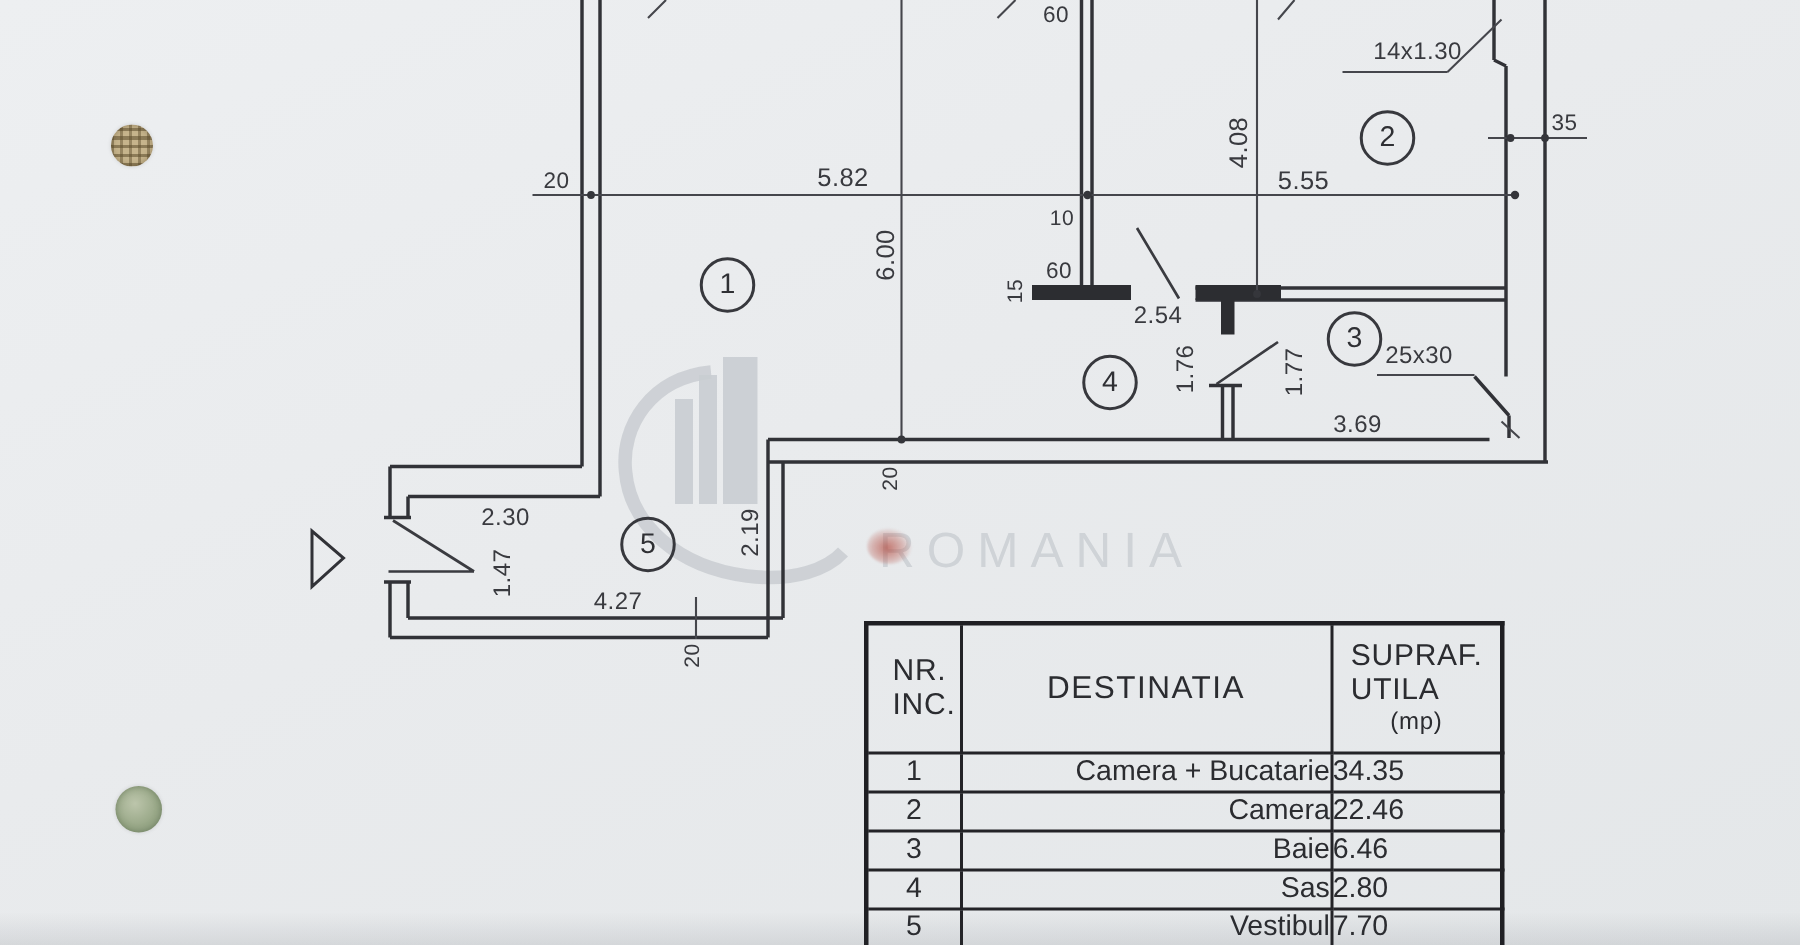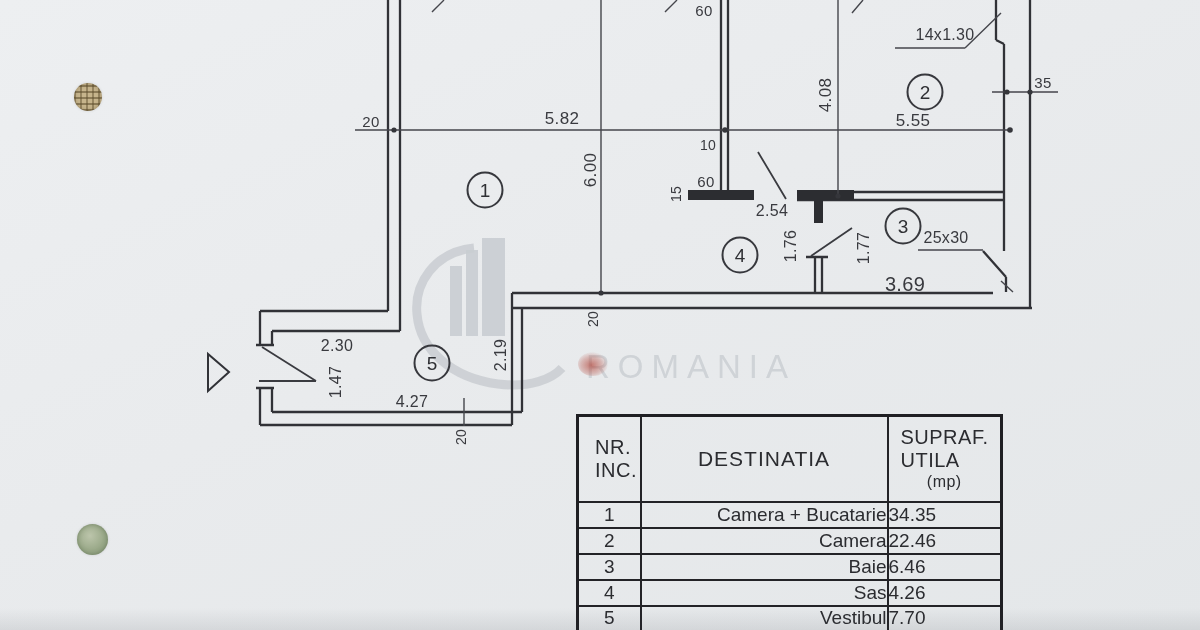--- a/index.html
+++ b/index.html
@@ -149,34 +149,34 @@
     <circle class="dot" cx="838" cy="196" r="2.6"></circle>
     <circle class="dot" cx="1007" cy="92" r="2.6"></circle>
     <circle class="dot" cx="1030" cy="92" r="2.6"></circle>
 
     <polygon class="arr" points="208,354 208,391 229,372"></polygon>
   </svg>
 
   <div id="plan-labels">
       <span class="dim" style="left: 371px; top: 121px; font-size: 15px;">20</span>
       <span class="dim" style="left: 562px; top: 119px; font-size: 17px;">5.82</span>
-      <span class="dim" style="left: 869px; top: 121px; font-size: 17px; margin-left: 44px;">5.55</span>
+      <span class="dim" style="left: 869px; top: 121px; font-size: 17px;">5.55</span>
       <span class="dim rot" style="left: 591px; top: 170px; font-size: 17px;">6.00</span>
       <span class="dim rot" style="left: 826px; top: 95px; font-size: 17px;">4.08</span>
       <span class="dim" style="left: 929px; top: 35px; font-size: 16px; margin-left: 16px;">14x1.30</span>
       <span class="dim" style="left: 1043px; top: 82px; font-size: 15px;">35</span>
       <span class="dim" style="left: 704px; top: 10px; font-size: 15px;">60</span>
       <span class="dim" style="left: 708px; top: 145px; font-size: 14px;">10</span>
       <span class="dim" style="left: 706px; top: 181px; font-size: 15px;">60</span>
       <span class="dim rot" style="left: 676px; top: 194px; font-size: 14px;">15</span>
       <span class="dim" style="left: 729px; top: 211px; font-size: 16px; margin-left: 43px;">2.54</span>
       <span class="dim rot" style="left: 791px; top: 246px; font-size: 16px;">1.76</span>
       <span class="dim rot" style="left: 864px; top: 248px; font-size: 16px;">1.77</span>
       <span class="dim" style="left: 946px; top: 238px; font-size: 16px;">25x30</span>
-      <span class="dim" style="left: 905px; top: 284px; font-size: 20px;">3.69</span>
+      <span class="dim" style="left: 905px; top: 284px; font-size: 16px;">3.69</span>
       <span class="dim" style="left: 337px; top: 346px; font-size: 16px;">2.30</span>
       <span class="dim rot" style="left: 336px; top: 382px; font-size: 16px;">1.47</span>
       <span class="dim" style="left: 412px; top: 402px; font-size: 16px;">4.27</span>
       <span class="dim rot" style="left: 501px; top: 355px; font-size: 16px;">2.19</span>
       <span class="dim rot" style="left: 593px; top: 319px; font-size: 14px;">20</span>
       <span class="dim rot" style="left: 461px; top: 437px; font-size: 14px;">20</span>
       <div class="room" style="left: 485px; top: 190px;">1</div>
       <div class="room" style="left: 925px; top: 92px;">2</div>
       <div class="room" style="left: 903px; top: 226px;">3</div>
       <div class="room" style="left: 740px; top: 255px;">4</div>
@@ -219,21 +219,21 @@
           <td class="val">22.46</td>
         </tr>
         <tr>
           <td class="nr">3</td>
           <td class="dest">Baie</td>
           <td class="val">6.46</td>
         </tr>
         <tr>
           <td class="nr">4</td>
           <td class="dest">Sas</td>
-          <td class="val">4.26</td>
+          <td class="val">2.80</td>
         </tr>
         <tr>
           <td class="nr">5</td>
           <td class="dest">Vestibul</td>
           <td class="val">7.70</td>
         </tr>
       </tbody>
   </table>
 
   <div class="page-shadow"></div>

